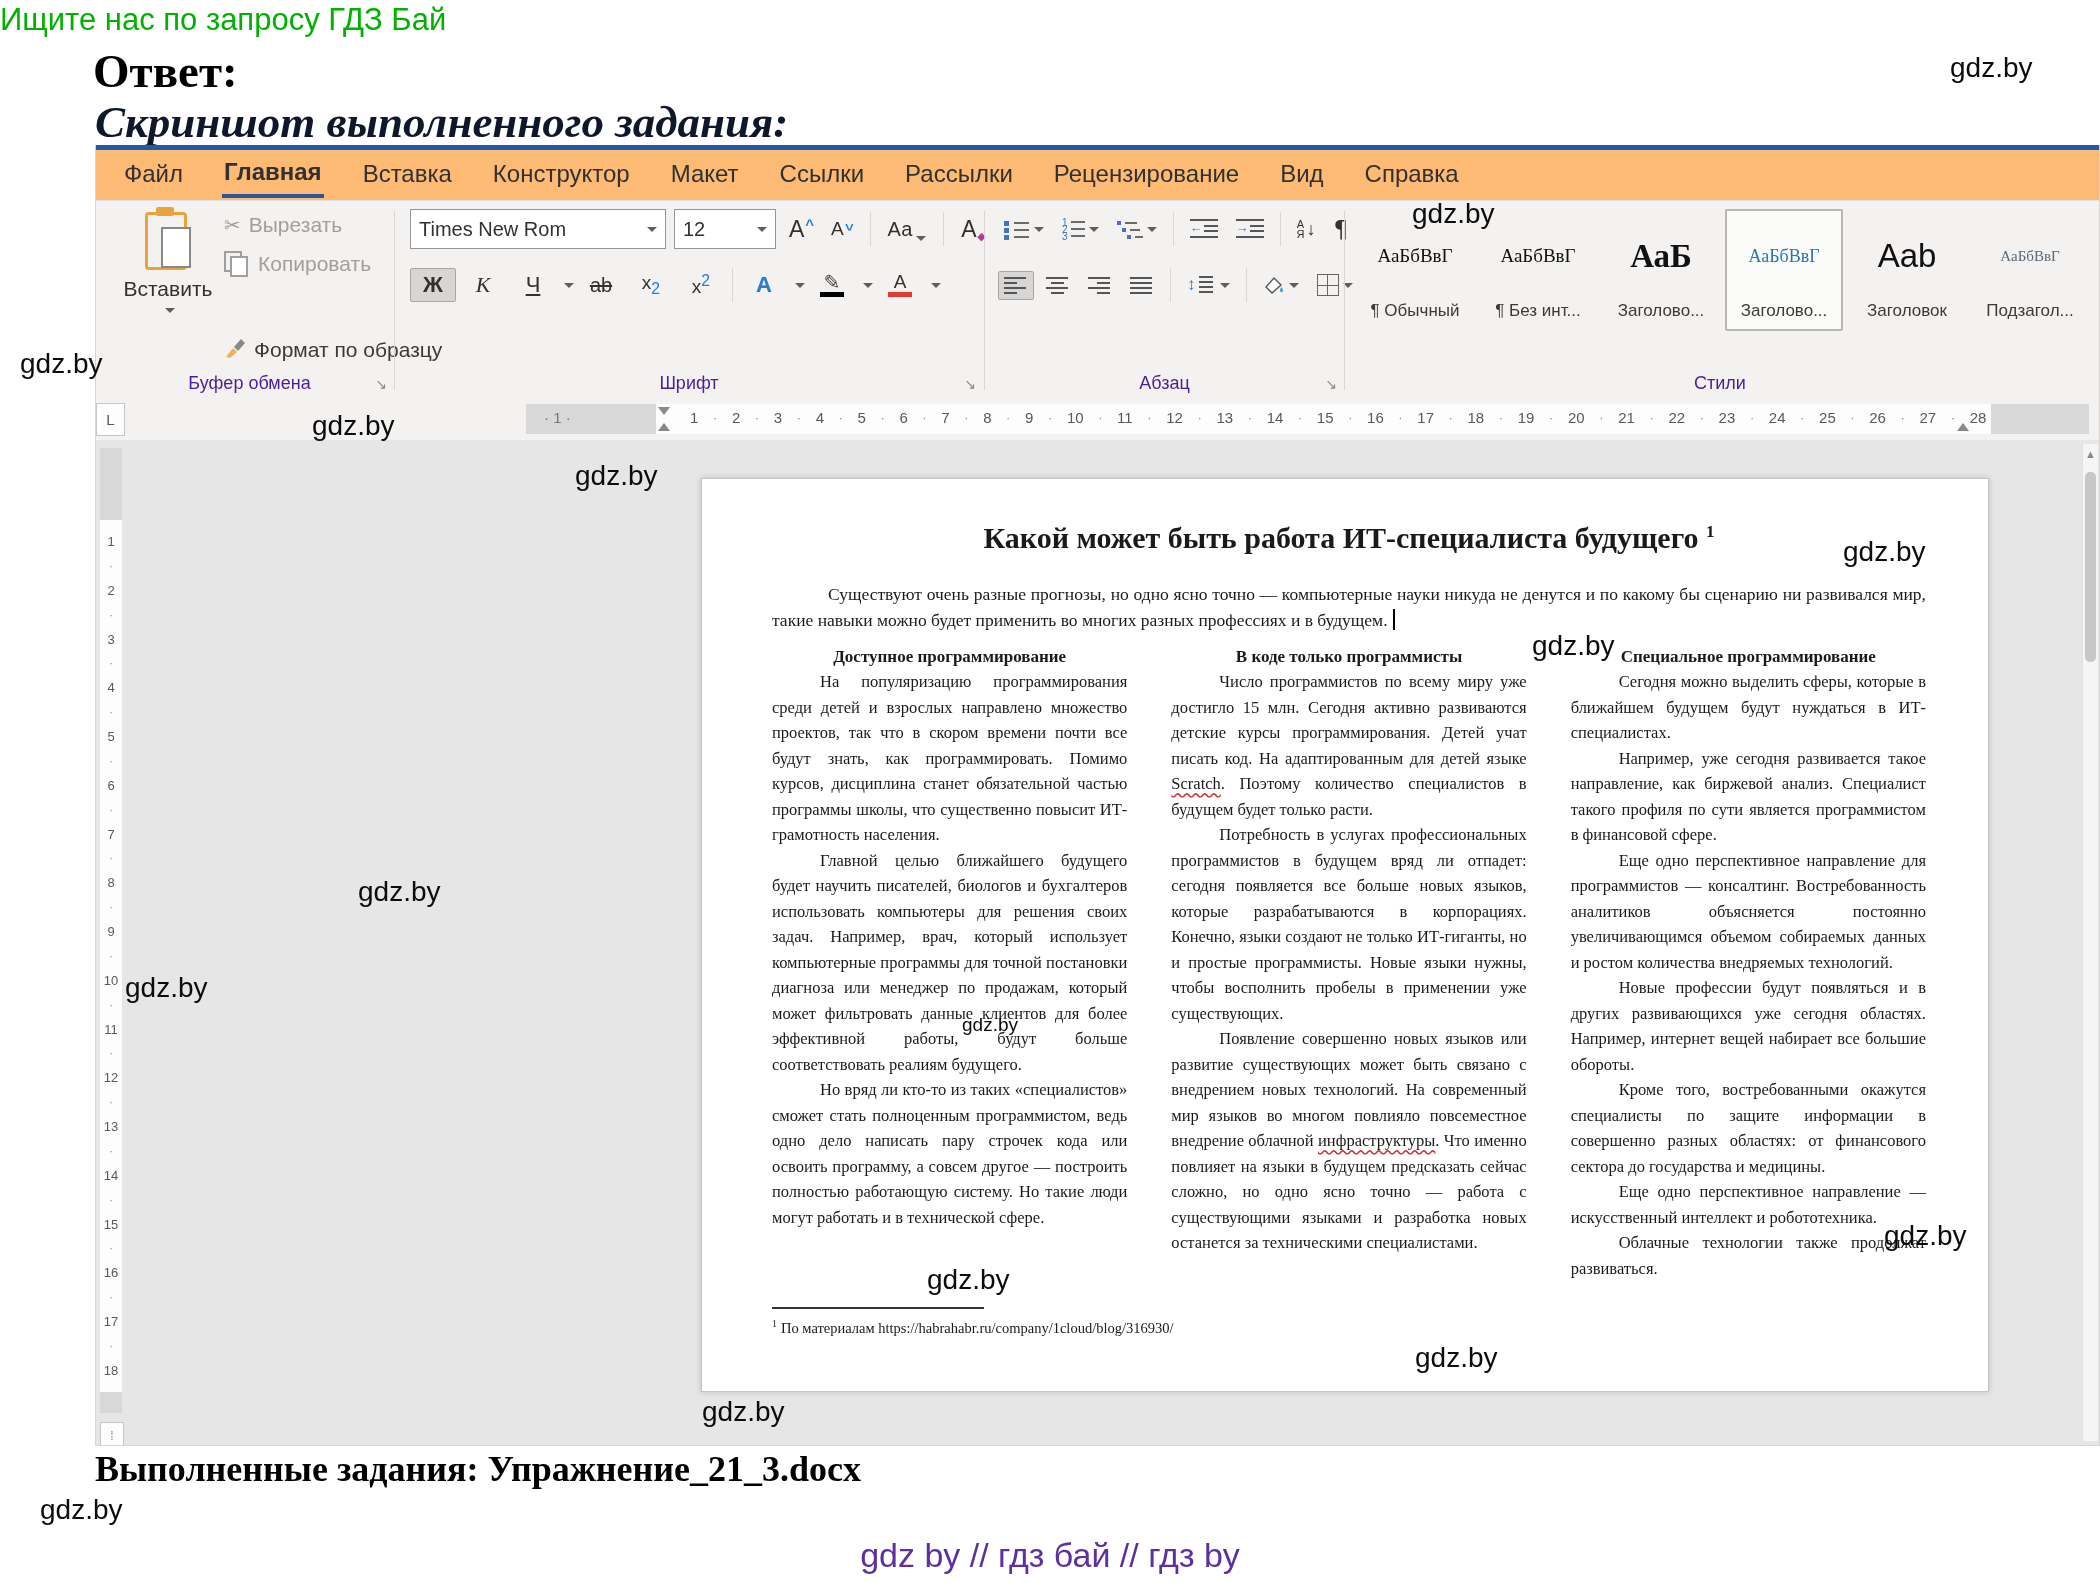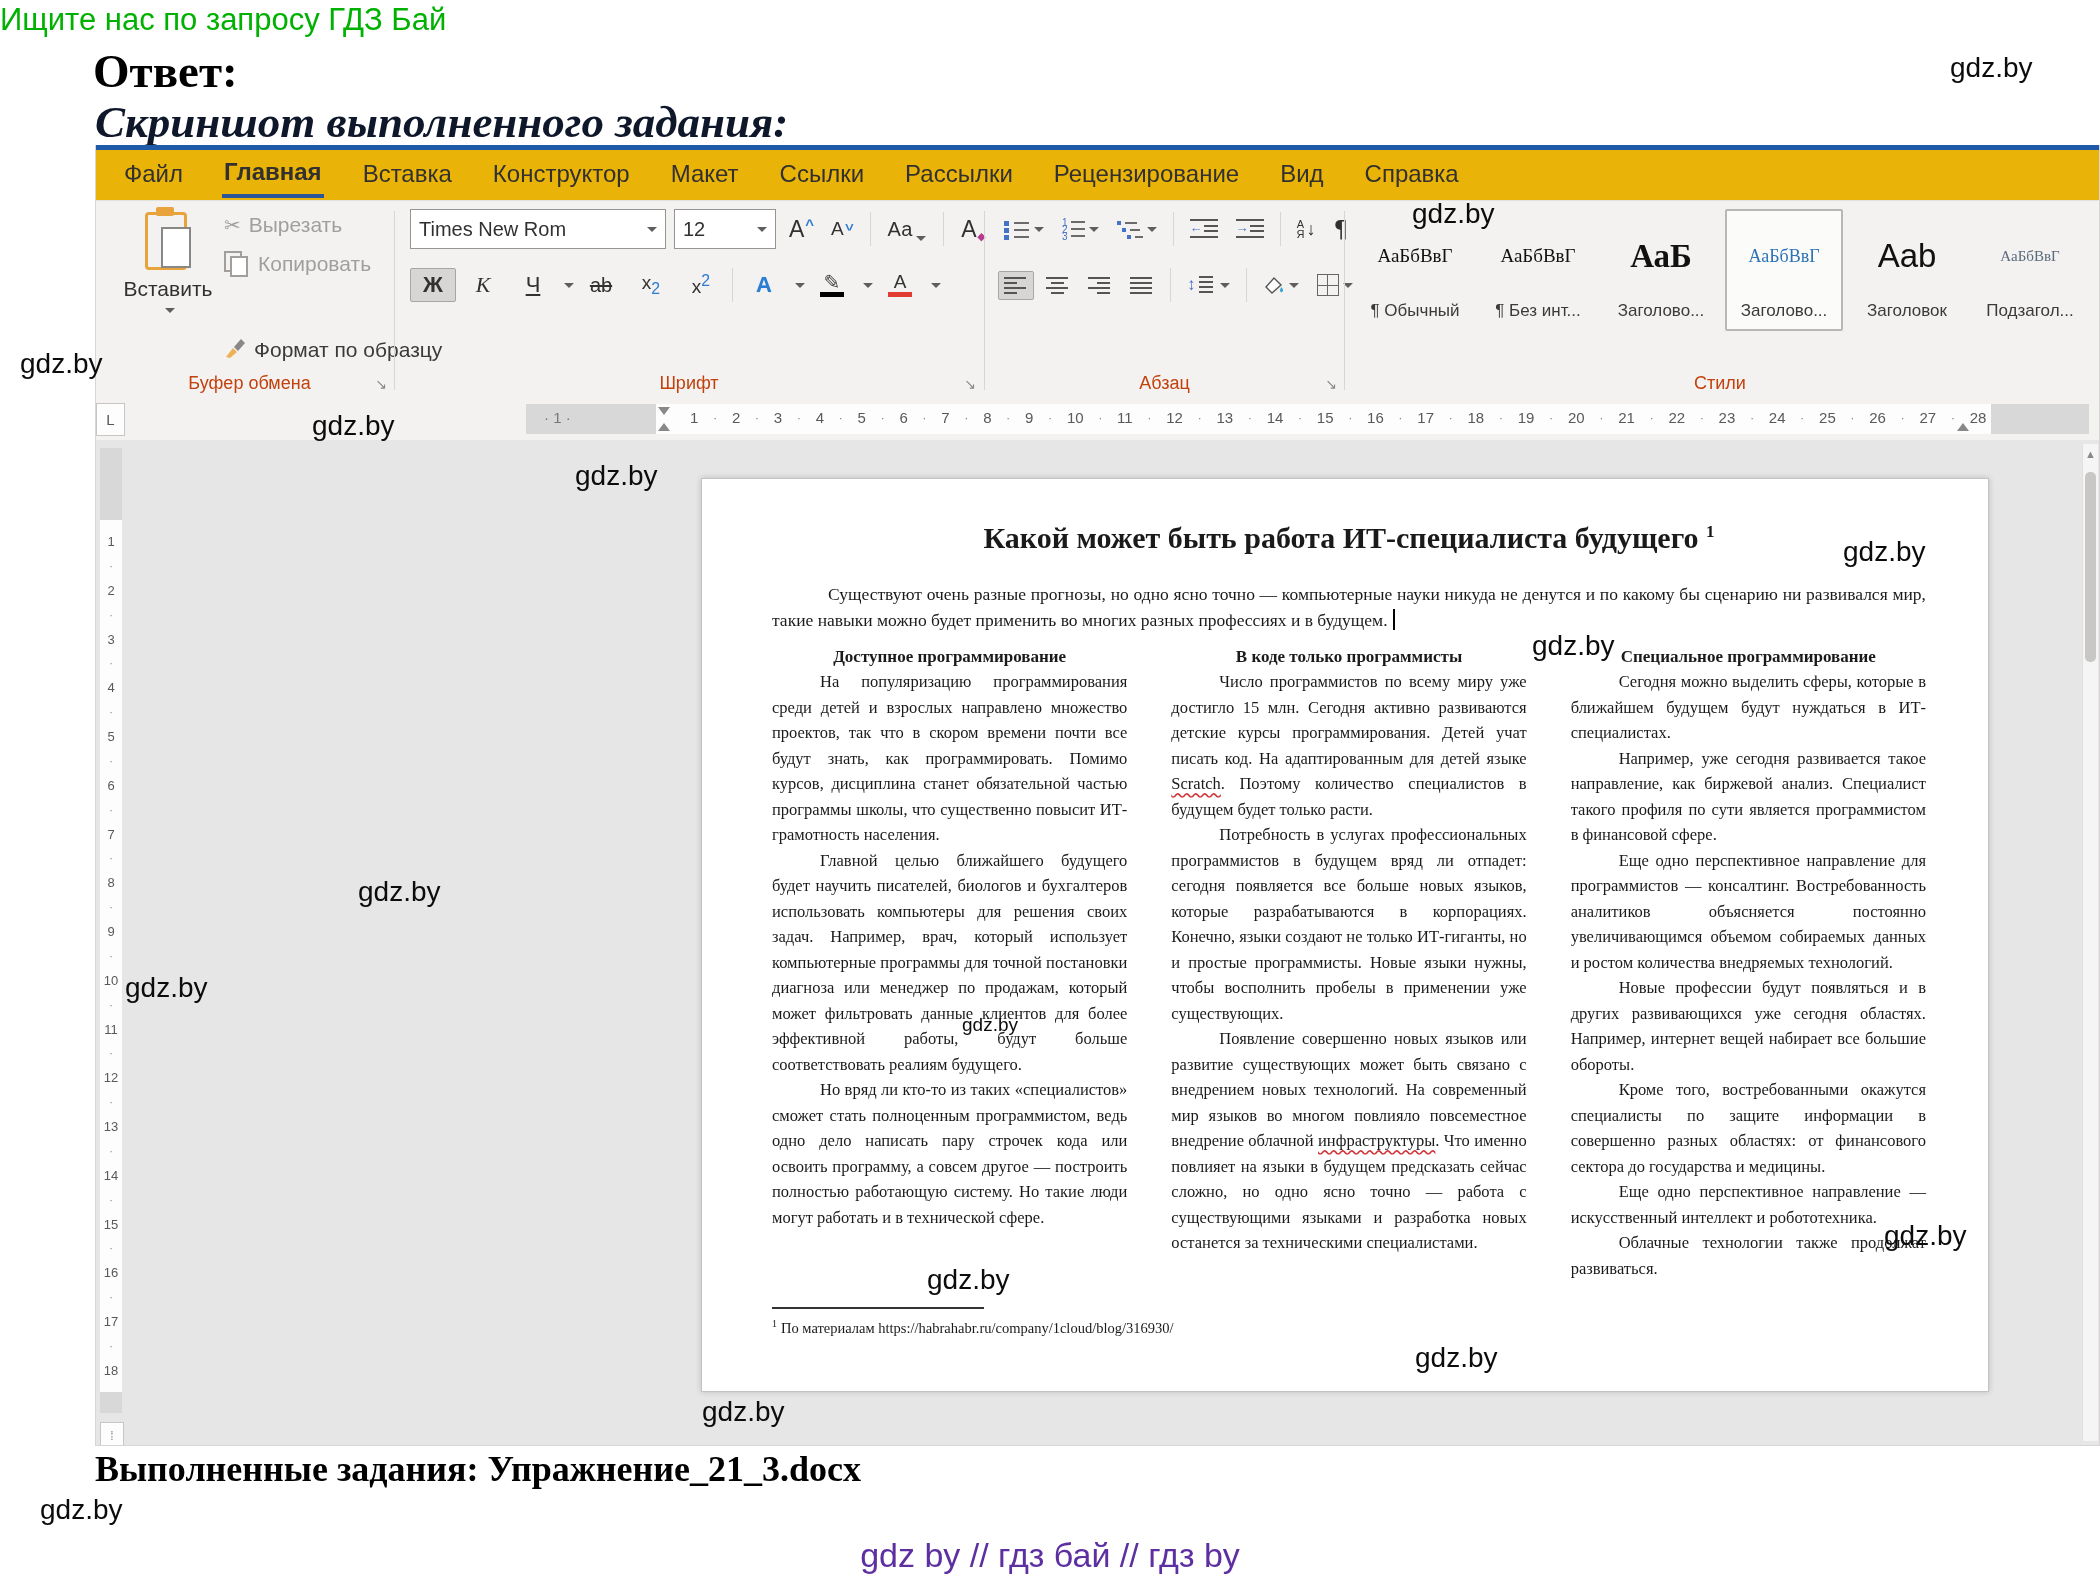--- a/index.html
+++ b/index.html
@@ -12,28 +12,28 @@
   .answer-label{top:44px;left:93px;font-family:"Liberation Serif",serif;font-weight:bold;font-size:47px;color:#000;}
   .screenshot-label{top:96px;left:95px;font-family:"Liberation Serif",serif;font-weight:bold;font-style:italic;font-size:45px;color:#0f172a;}
   .bottom-title{top:1448px;left:95px;font-family:"Liberation Serif",serif;font-weight:bold;font-size:36px;color:#000;}
   .purple-footer{top:1536px;left:0;width:100%;text-align:center;font-size:34px;color:#5d2fa0;}
   .wm{position:absolute;color:#0c0c0c;font-family:"Liberation Sans",sans-serif;white-space:nowrap;z-index:60;}
 
   
   .word-window{top:145px;left:95px;width:2003px;height:1300px;background:#f3f2f1;border:1px solid #d8d6d4;border-top:none;}
   .title-accent{position:absolute;top:0;left:0;right:0;height:5px;background:#1f5aa8;}
 
-  .tabs{position:absolute;top:5px;left:0;right:0;height:50px;background:#eab308;display:flex;align-items:center;gap:37px;padding-left:26px;border-bottom:1px solid #e3e1df;}
+  .tabs{position:absolute;top:5px;left:0;right:0;height:50px;background:#fdba74;display:flex;align-items:center;gap:37px;padding-left:26px;border-bottom:1px solid #e3e1df;}
   .tab{font-size:24px;color:#323130;padding:6px 2px 8px;cursor:default;}
   .tab.active{font-weight:bold;border-bottom:4px solid #2b579a;}
 
   .ribbon{position:absolute;top:56px;left:0;right:0;height:197px;background:#f3f2f1;border-bottom:1px solid #d8d6d4;}
   .group{position:absolute;top:0;bottom:0;}
   .gsep{position:absolute;top:10px;bottom:8px;width:1px;background:#d8d6d4;}
-  .glabel{position:absolute;bottom:4px;left:0;right:0;text-align:center;font-size:18px;color:#c2410c;}
+  .glabel{position:absolute;bottom:4px;left:0;right:0;text-align:center;font-size:18px;color:#4c1d95;}
   .launcher{position:absolute;bottom:6px;right:6px;font-size:14px;color:#8a8886;}
   .dd{display:inline-block;width:0;height:0;border-left:5px solid transparent;border-right:5px solid transparent;border-top:5px solid #605e5c;margin-left:4px;vertical-align:middle;}
 
   
   .paste-btn{position:absolute;left:14px;top:8px;width:96px;text-align:center;}
   .ic-paste{position:relative;display:inline-block;width:46px;height:62px;}
   .ic-paste .board{position:absolute;left:0;top:3px;width:36px;height:52px;border:3px solid #e8a33d;border-radius:4px;background:#f3f2f1;}
   .ic-paste .clipTop{position:absolute;left:11px;top:-2px;width:18px;height:9px;background:#e8a33d;border-radius:2px;}
   .ic-paste .sheet{position:absolute;right:0;top:18px;width:26px;height:37px;background:#fff;border:2px solid #8a8886;}
   .paste-btn .lbl{font-size:21px;color:#323130;margin-top:2px;}

